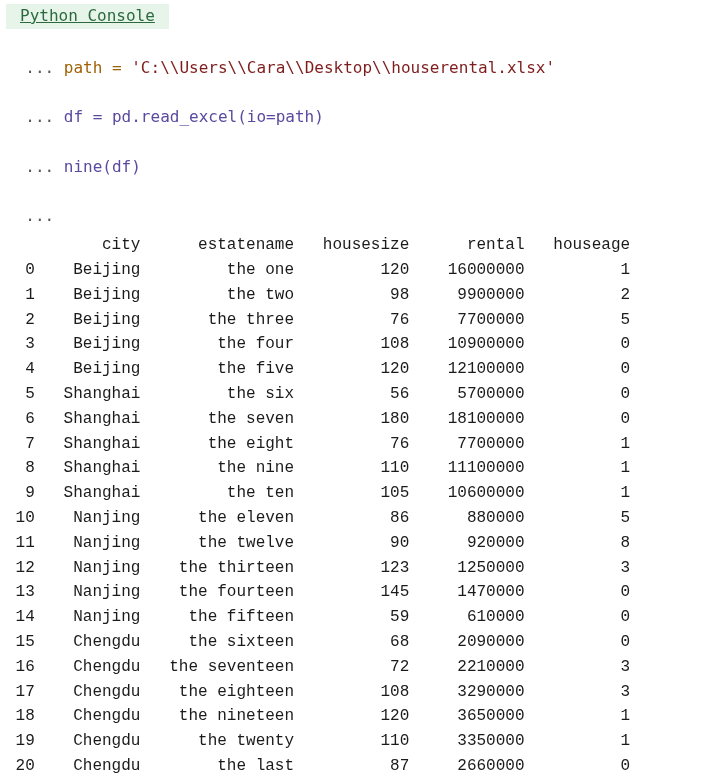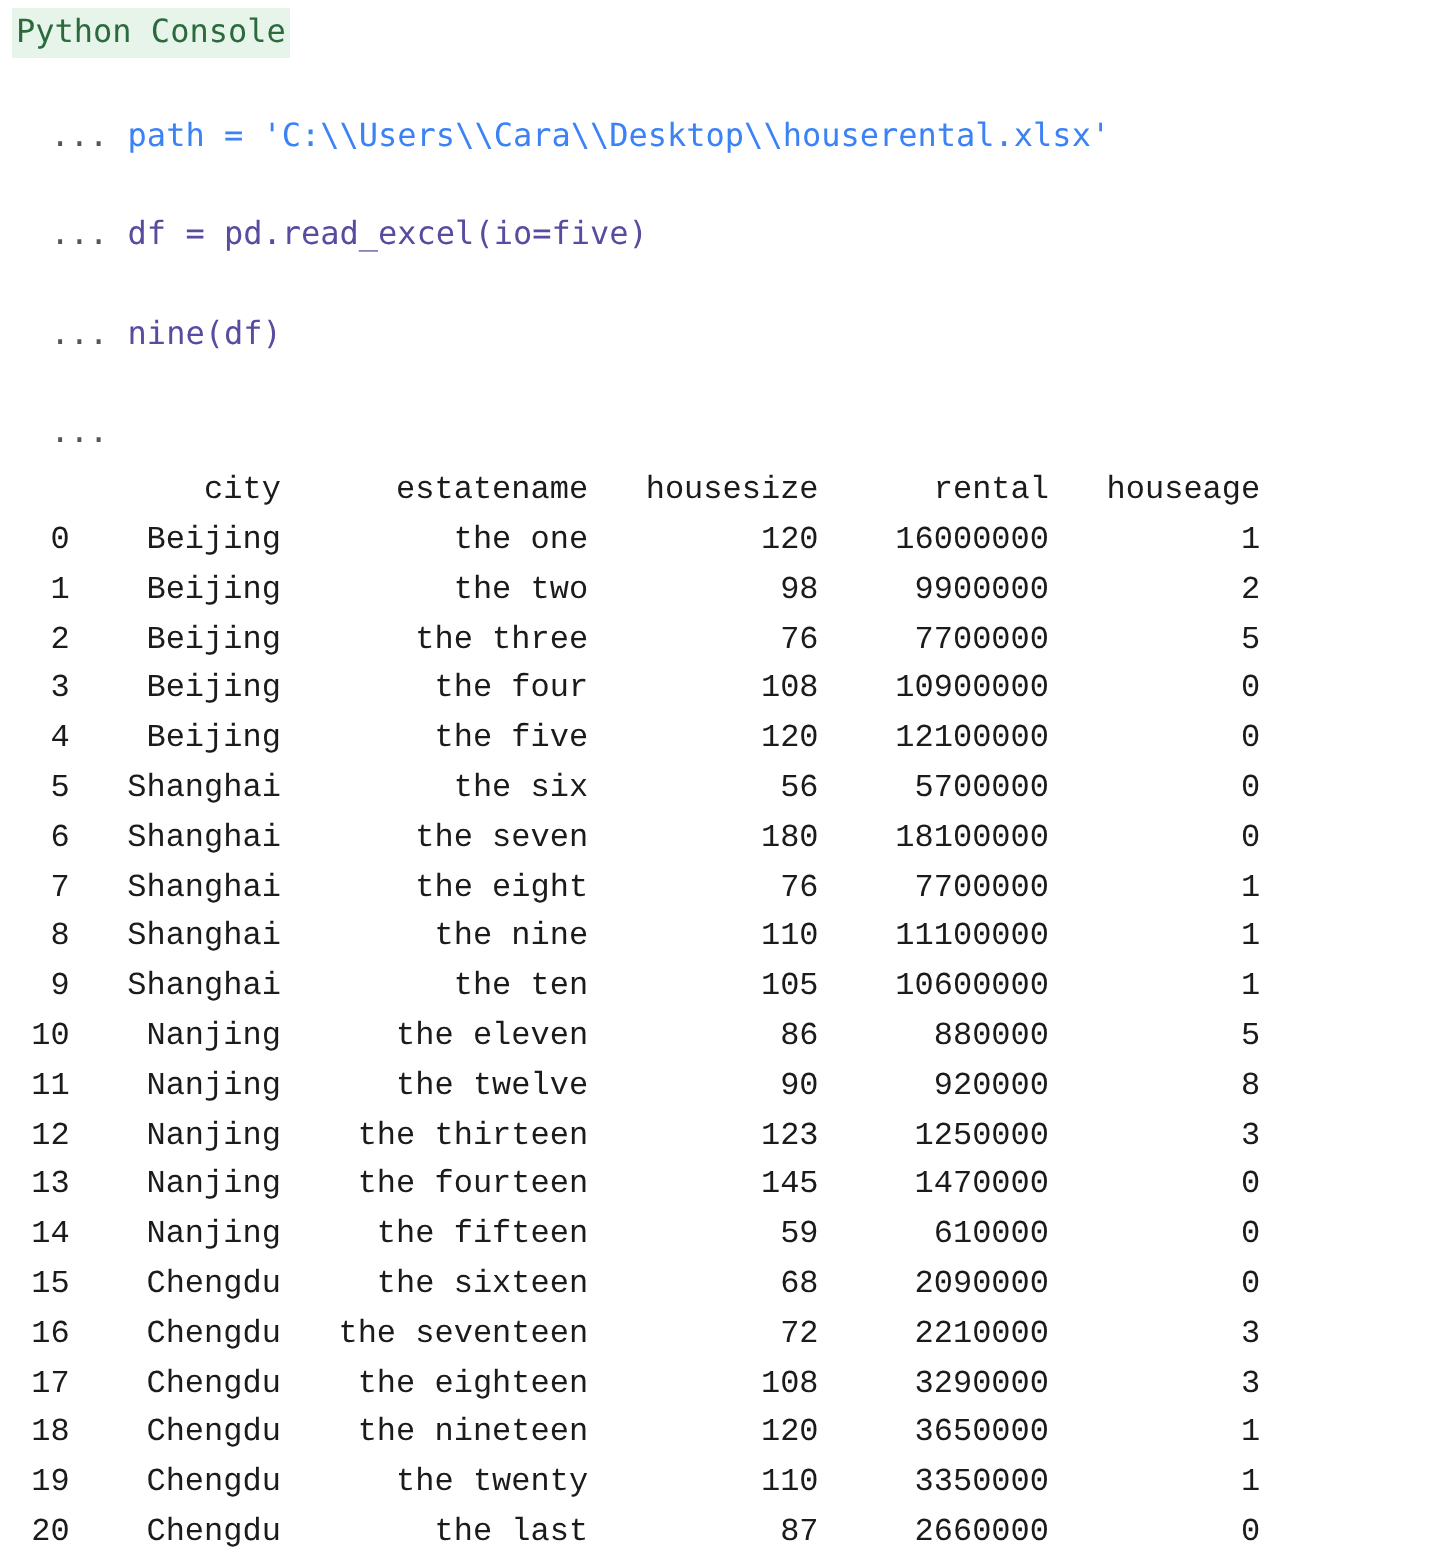--- a/index.html
+++ b/index.html
@@ -10,27 +10,28 @@
     font-size:16px;
     line-height:1.55;
     color:#1b1b1b;
     padding:4px 6px 12px 6px;
     box-sizing:border-box;
   }
   .title{
     background:#e6f4ea;
     color:#2c6a3d;
     display:inline-block;
-    padding:0 2px;
+    padding:0 14px;
     margin-bottom:2px;
+    text-decoration:underline;
   }
   .line{white-space:pre;}
   .prompt{color:#555;white-space:pre;}       
-  .kw-str{color:#3b82f6;margin-top:47px;}        
-  .kw-var{color:#3b82f6;}
+  .kw-str{color:#7f1d1d;margin-top:47px;}        
+  .kw-var{color:#a16207;}
   .kw-id{color:#5a4aa0;}
   pre.df{
     margin:4px 0 0 0;
     font-family:Liberation Mono, monospace;
     font-size:inherit;
     line-height:1.55;
     white-space:pre;
     letter-spacing:0;
     color:#1b1b1b;
   }
@@ -42,21 +43,21 @@
 
 
 <div class="title">Python Console</div>
 
 
 <div class="line">
   <span class="prompt">... </span><span class="kw-var">path = </span><span class="kw-str">'C:\\Users\\Cara\\Desktop\\houserental.xlsx'</span>
 </div>
 
 <div class="line">
-  <span class="prompt">... </span><span class="kw-id">df = pd.read_excel(io=five)</span>
+  <span class="prompt">... </span><span class="kw-id">df = pd.read_excel(io=path)</span>
 </div>
 
 <div class="line">
   <span class="prompt">... </span><span class="kw-id">nine(df)</span>
 </div>
 
 <div class="line">
   <span class="prompt">... </span><span></span>
 </div>
 

